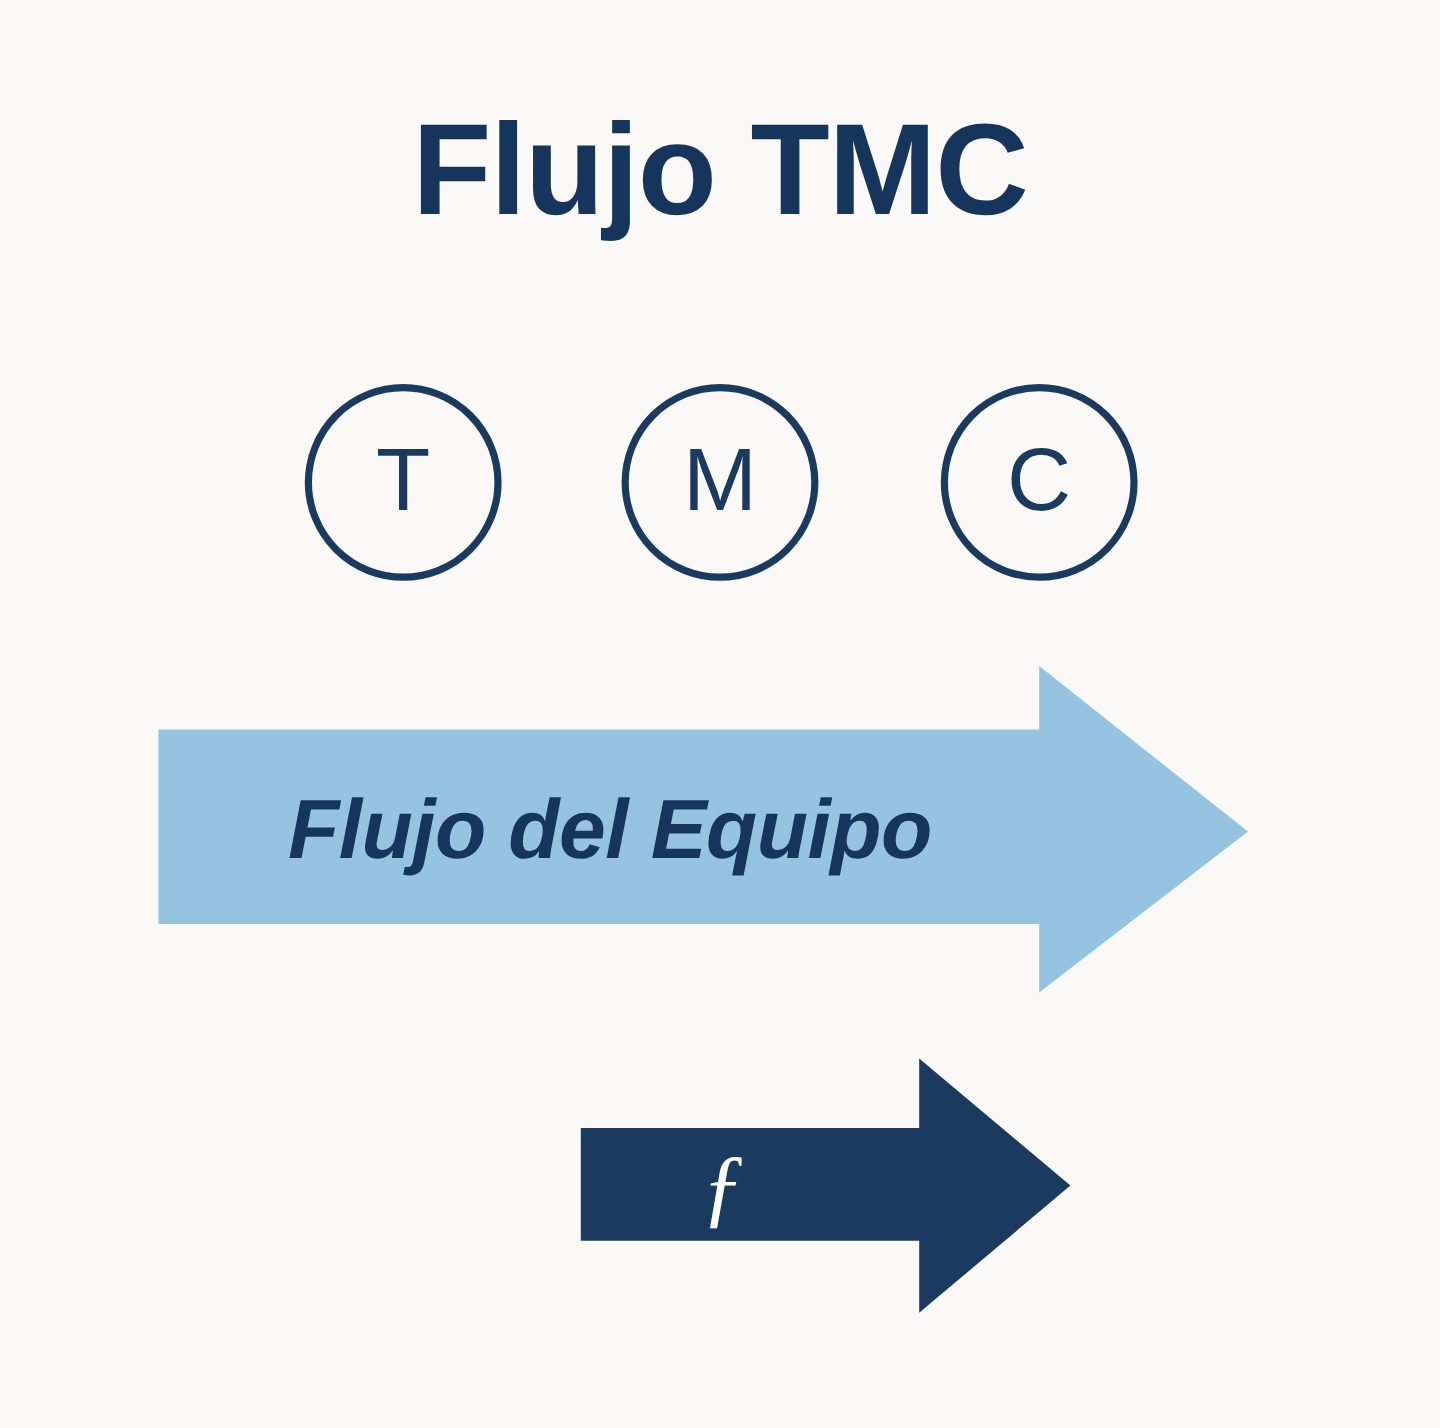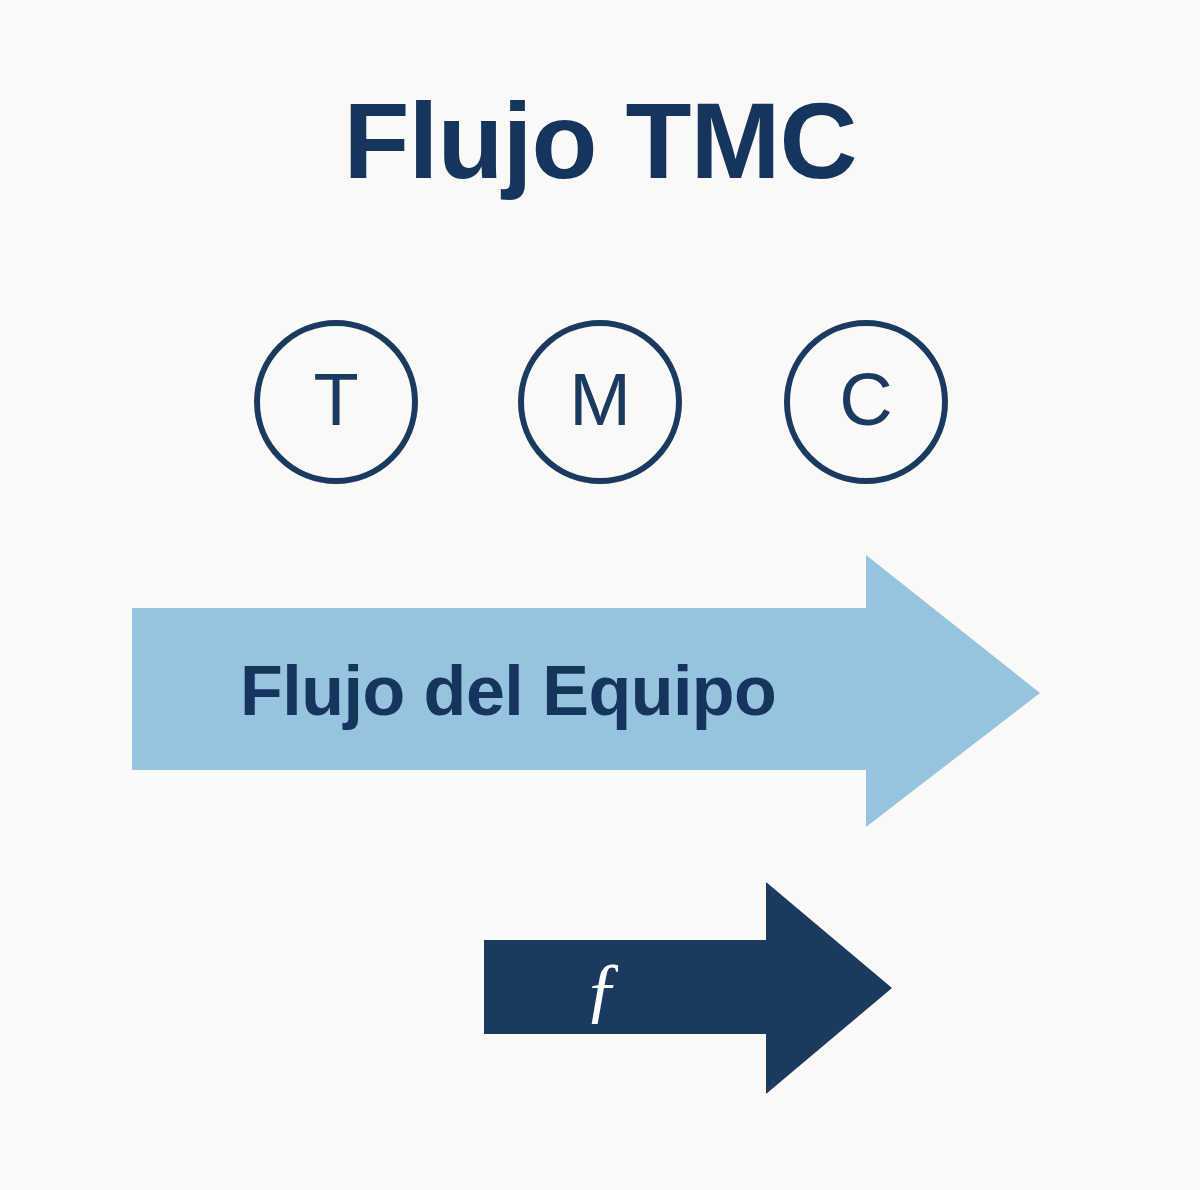--- a/index.html
+++ b/index.html
@@ -98,20 +98,21 @@
     padding-left: 112px;
     box-sizing: border-box;
   }
   .label-team .txt {
     font-size: 70px;
     font-weight: 700;
     color: #15355c;
     letter-spacing: -0.5px;
     white-space: nowrap;
     line-height: 1;
+    font-style: italic;
   }
 
   
   .arrow-fn {
     left: 480px;
     top: 876px;
     width: 416px;
     height: 222px;
   }
   .label-fn {

